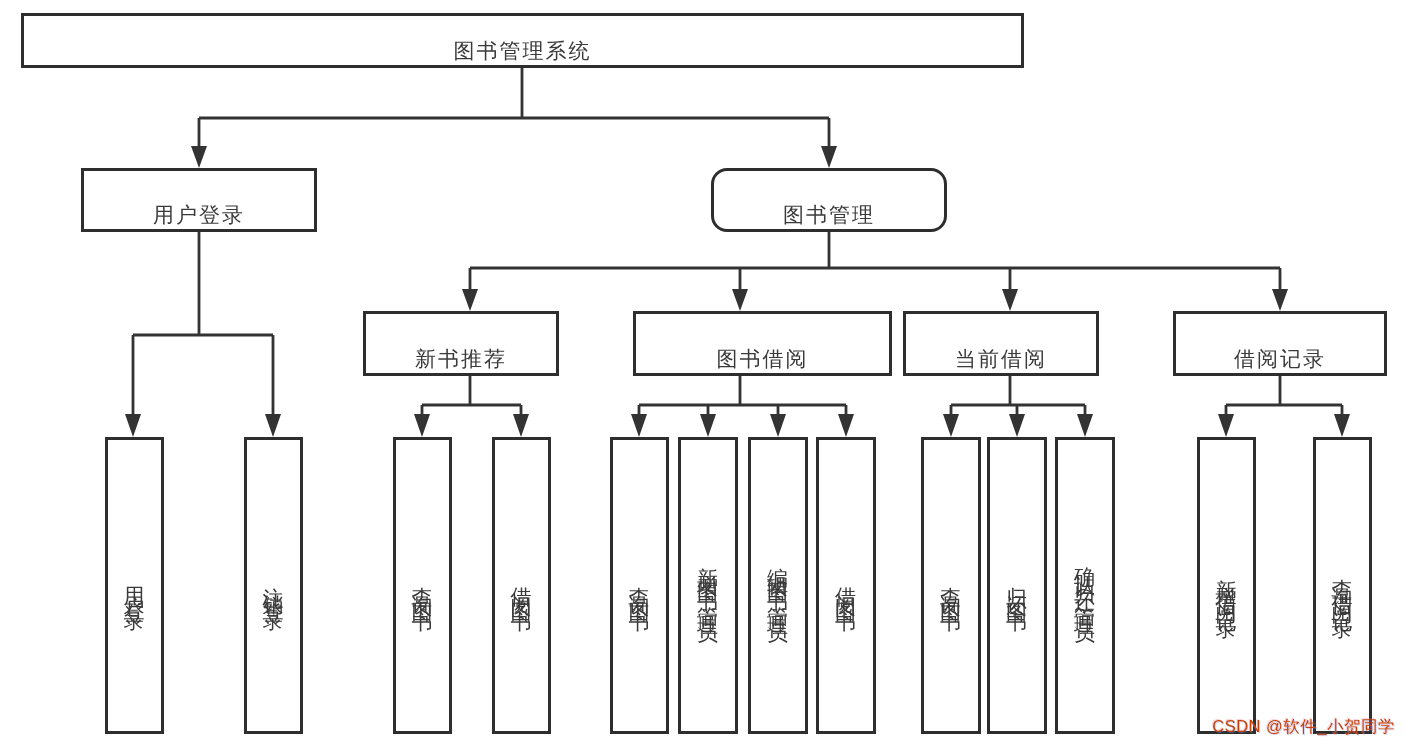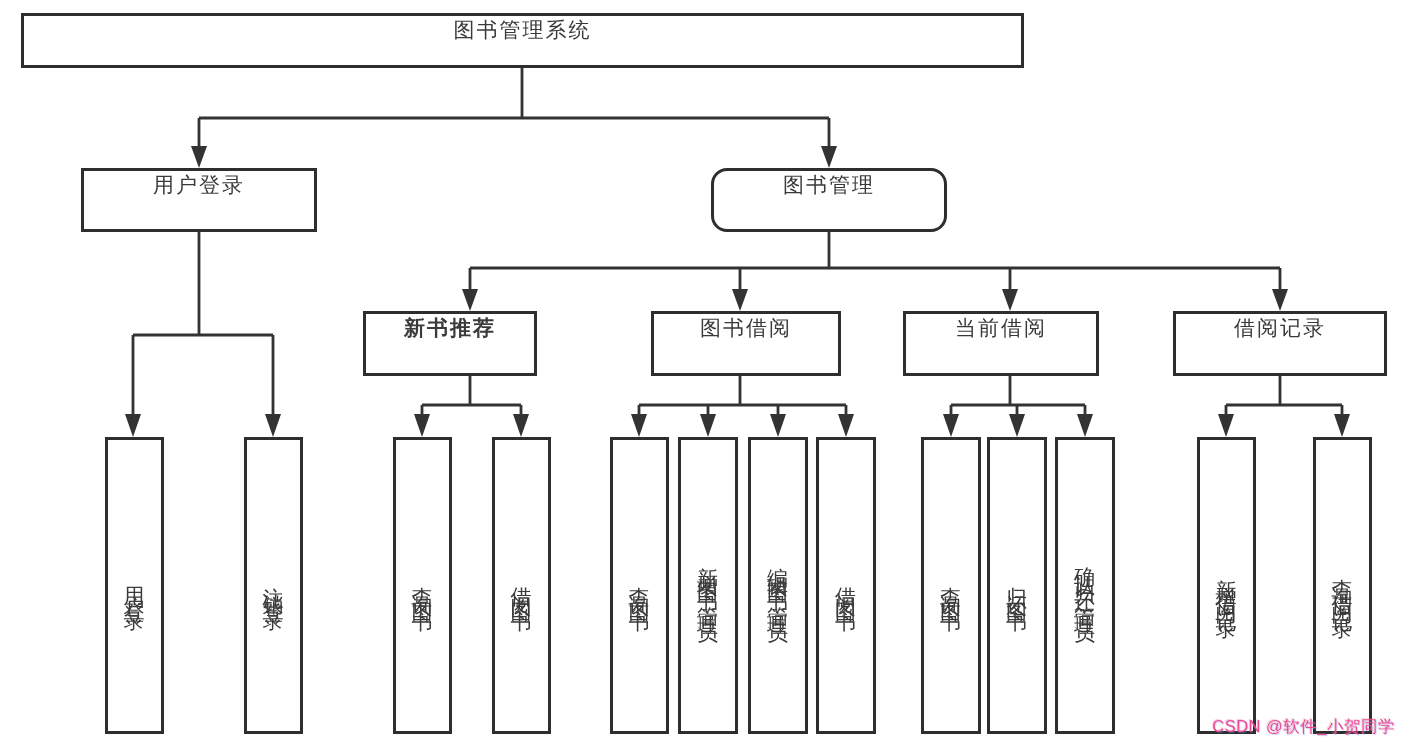--- a/index.html
+++ b/index.html
@@ -8,21 +8,21 @@
     width:1405px;height:747px;
     background:#ffffff;
     font-family:"Liberation Sans","DejaVu Sans",sans-serif;
     overflow:hidden;
   }
   #connectors{position:absolute;left:0;top:0;width:1405px;height:747px;}
   .box{
     position:absolute;
     background:#ffffff;
     border:3px solid #2e2e2e;
-    display:flex;align-items:flex-start;justify-content:center;
+    display:flex;align-items:flex-end;justify-content:center;
     font-size:21px;letter-spacing:2px;color:#3a3a3a;
     box-sizing:border-box;
   }
   .vbox{
     position:absolute;
     background:#ffffff;
     border:3px solid #2e2e2e;
     display:flex;align-items:center;justify-content:center;
     box-sizing:border-box;
   }
@@ -32,21 +32,21 @@
     font-size:21px;
     letter-spacing:8px;
     color:#3a3a3a;
     line-height:1;
     white-space:nowrap;
   }
   .watermark{
     position:absolute;
     right:10px;top:716px;
     font-size:16.5px;
-    color:#ec4899;
+    color:#c2410c;
     letter-spacing:0.5px;
     text-shadow:-1px -1px 0 rgba(240,120,120,0.35), 1px 1px 0 rgba(120,150,240,0.35);
   }
 </style>
 </head>
 <body>
 
 <div id="stage">
 
   <svg id="connectors" viewBox="0 0 1405 747" xmlns="http://www.w3.org/2000/svg" aria-hidden="true">
@@ -91,24 +91,24 @@
     <span>图书管理系统</span>
   </div>
 
   <div class="box" style="left:81px;top:168px;width:236px;height:64px;">
     <span>用户登录</span>
   </div>
   <div class="box" style="left:711px;top:168px;width:236px;height:64px;border-radius:16px;">
     <span>图书管理</span>
   </div>
 
-  <div class="box" style="left:363px;top:311px;width:174px;height:65px;font-weight:bold;">
+  <div class="box" style="left:363px;top:311px;width:196px;height:65px;">
     <span>新书推荐</span>
   </div>
-  <div class="box" style="left:651px;top:311px;width:190px;height:65px;">
+  <div class="box" style="left:633px;top:311px;width:259px;height:65px;">
     <span>图书借阅</span>
   </div>
   <div class="box" style="left:903px;top:311px;width:196px;height:65px;">
     <span>当前借阅</span>
   </div>
   <div class="box" style="left:1173px;top:311px;width:214px;height:65px;">
     <span>借阅记录</span>
   </div>
 
   <div class="vbox" style="left:105px;top:437px;width:59px;height:297px;">

